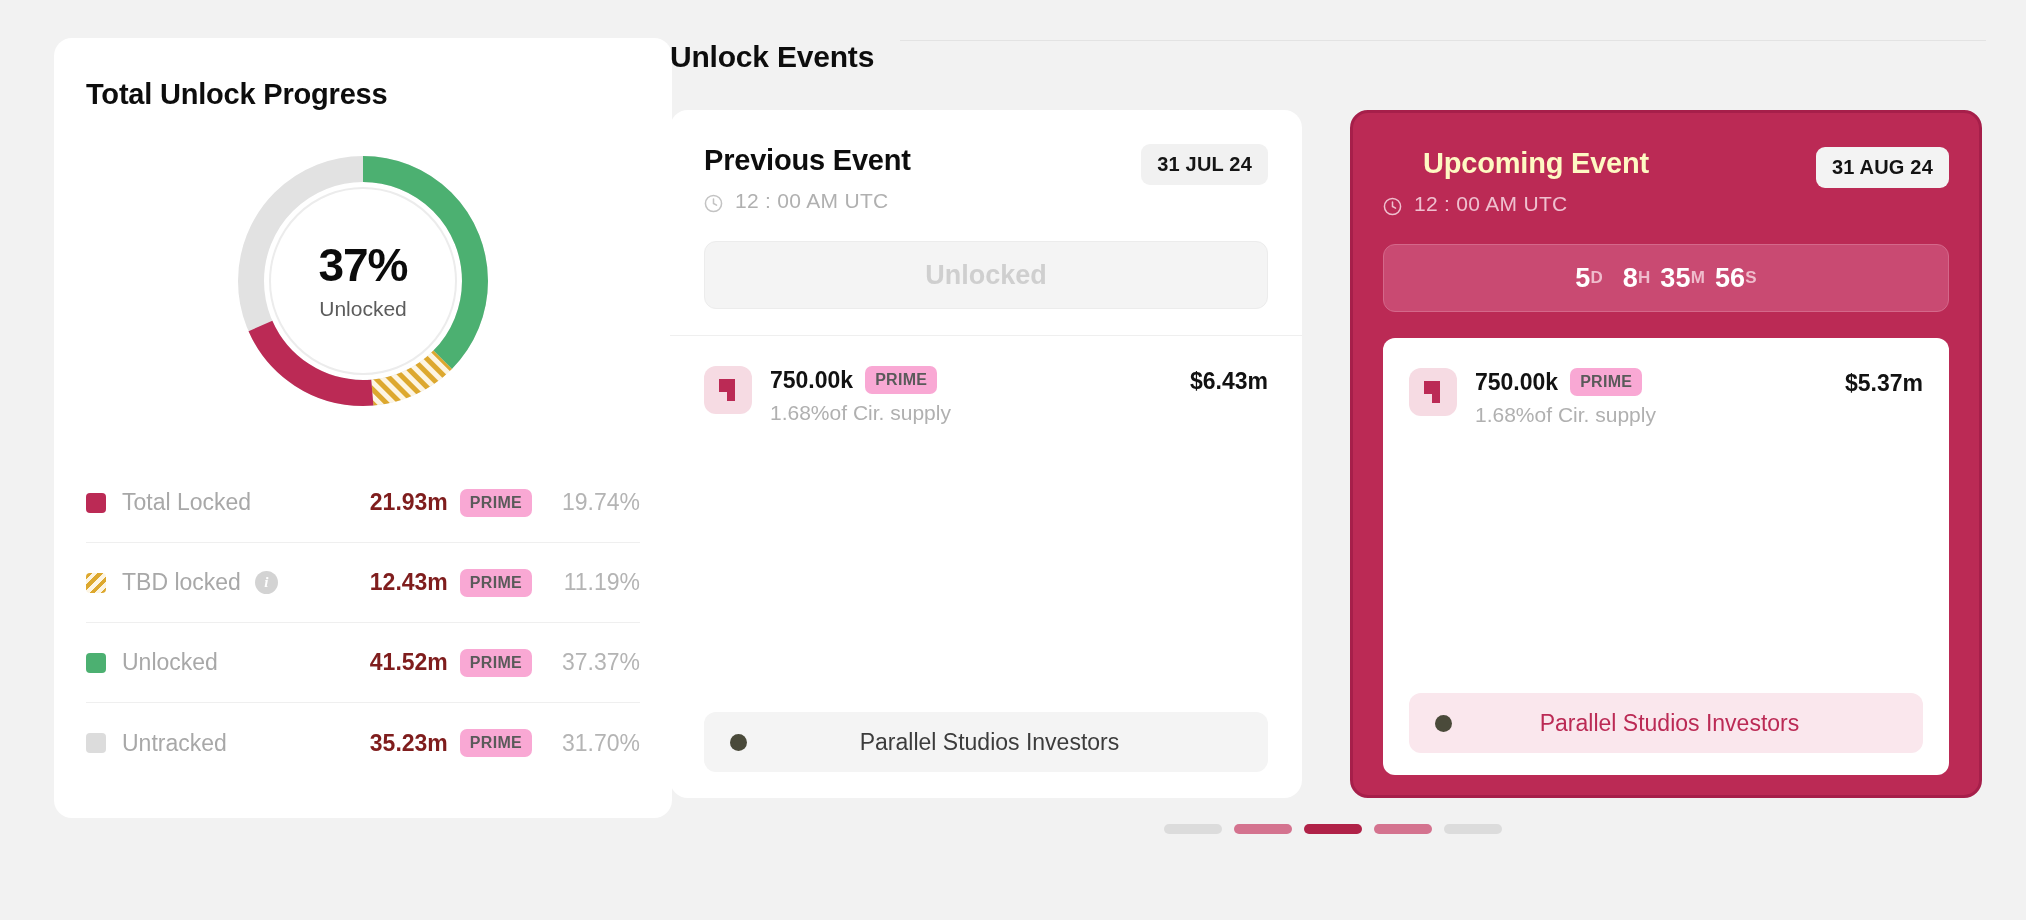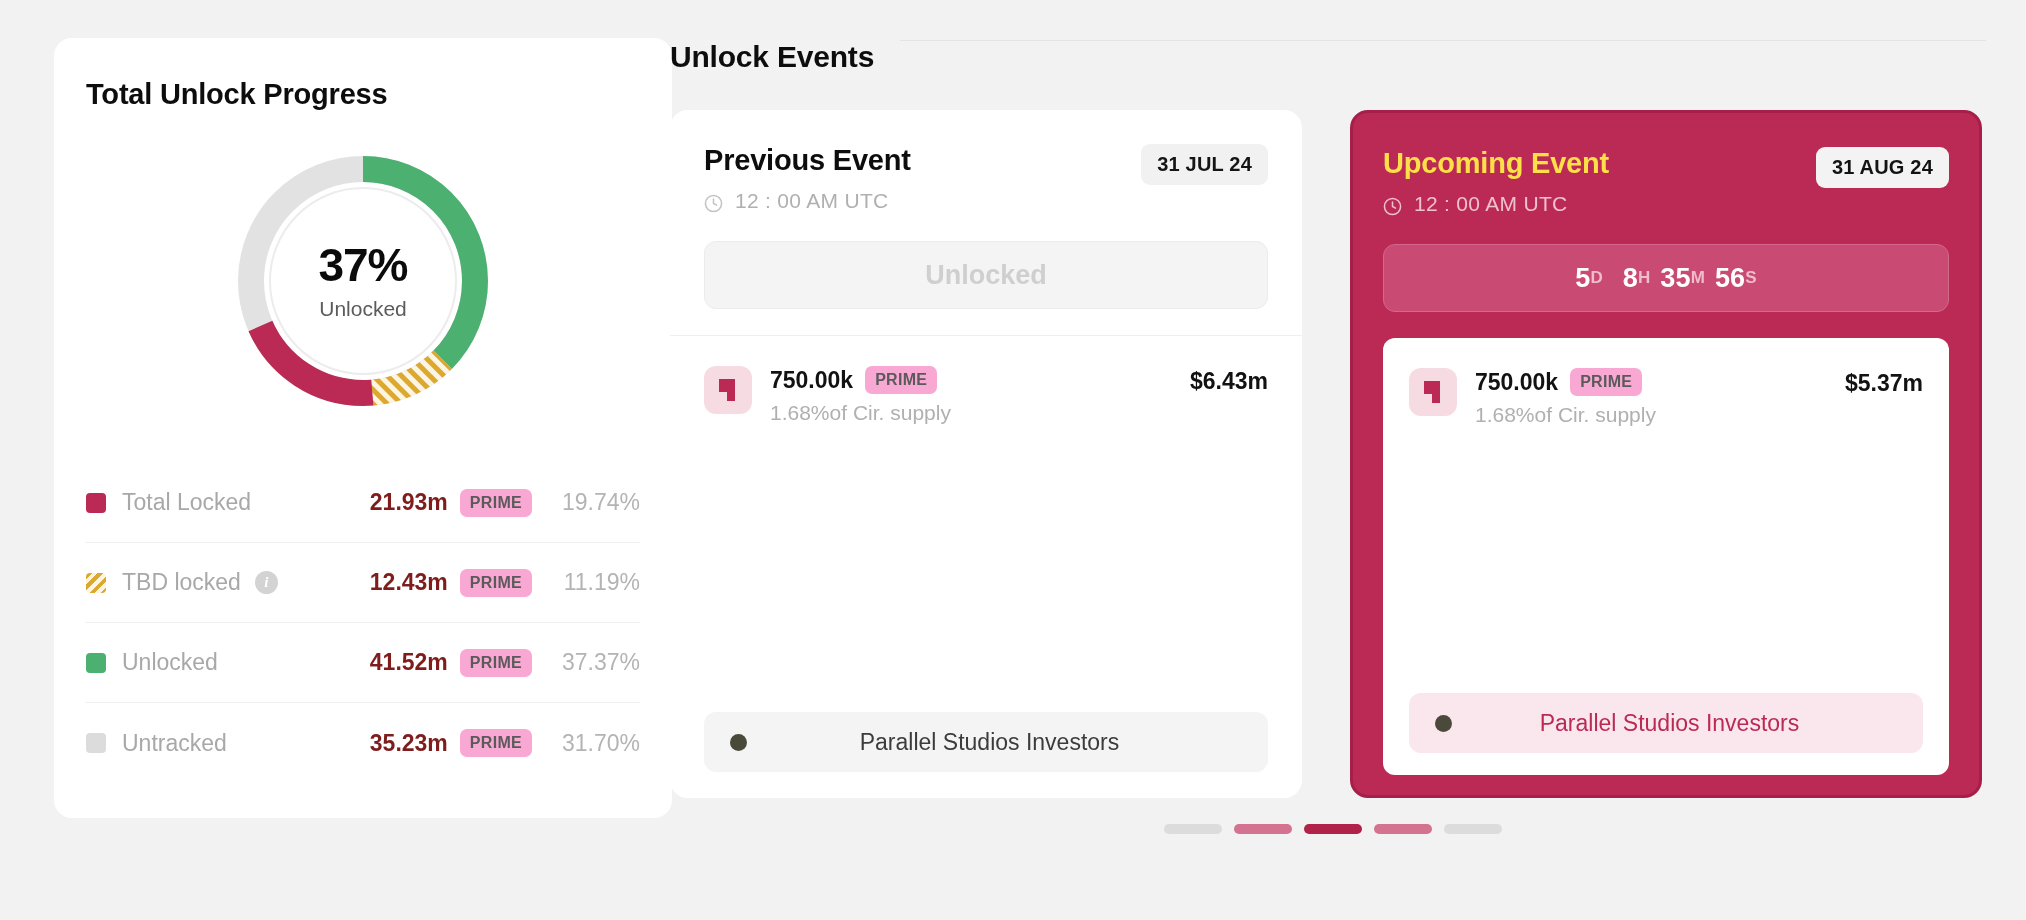--- a/index.html
+++ b/index.html
@@ -86,21 +86,21 @@
     width: 632px; border-radius: 18px; background: #fff;
     padding: 34px 34px 0 34px; position: relative;
     height: 688px; display: flex; flex-direction: column;
   }
   .ev-card.highlight {
     background: #bb2a55; border: 3px solid #a61f4a;
     padding: 34px 30px 0 30px;
   }
   .ev-top { display: flex; align-items: flex-start; }
   .ev-heading { font-size: 29px; font-weight: 700; color: #0d0d0d; letter-spacing: -0.2px; }
-  .highlight .ev-heading { color: #fde047; }
+  .highlight .ev-heading { color: #fef9c3; margin-left: 40px; }
   .ev-time { display: flex; align-items: flex-end; margin-top: 12px; }
   .clock-icon { width: 19px; height: 19px; flex: 0 0 auto; }
   .ev-time-text { font-size: 21px; color: #b0b0b0; margin-left: 12px; letter-spacing: .3px; }
   .highlight .ev-time-text { color: #efc0cf; }
   .date-badge {
     margin-left: auto; background: #f1f1f1; color: #151515;
     font-size: 20px; font-weight: 700; letter-spacing: .2px;
     padding: 9px 16px; border-radius: 9px; white-space: nowrap;
   }
   .highlight .date-badge { background: #f3f3f3; color: #131313; }

